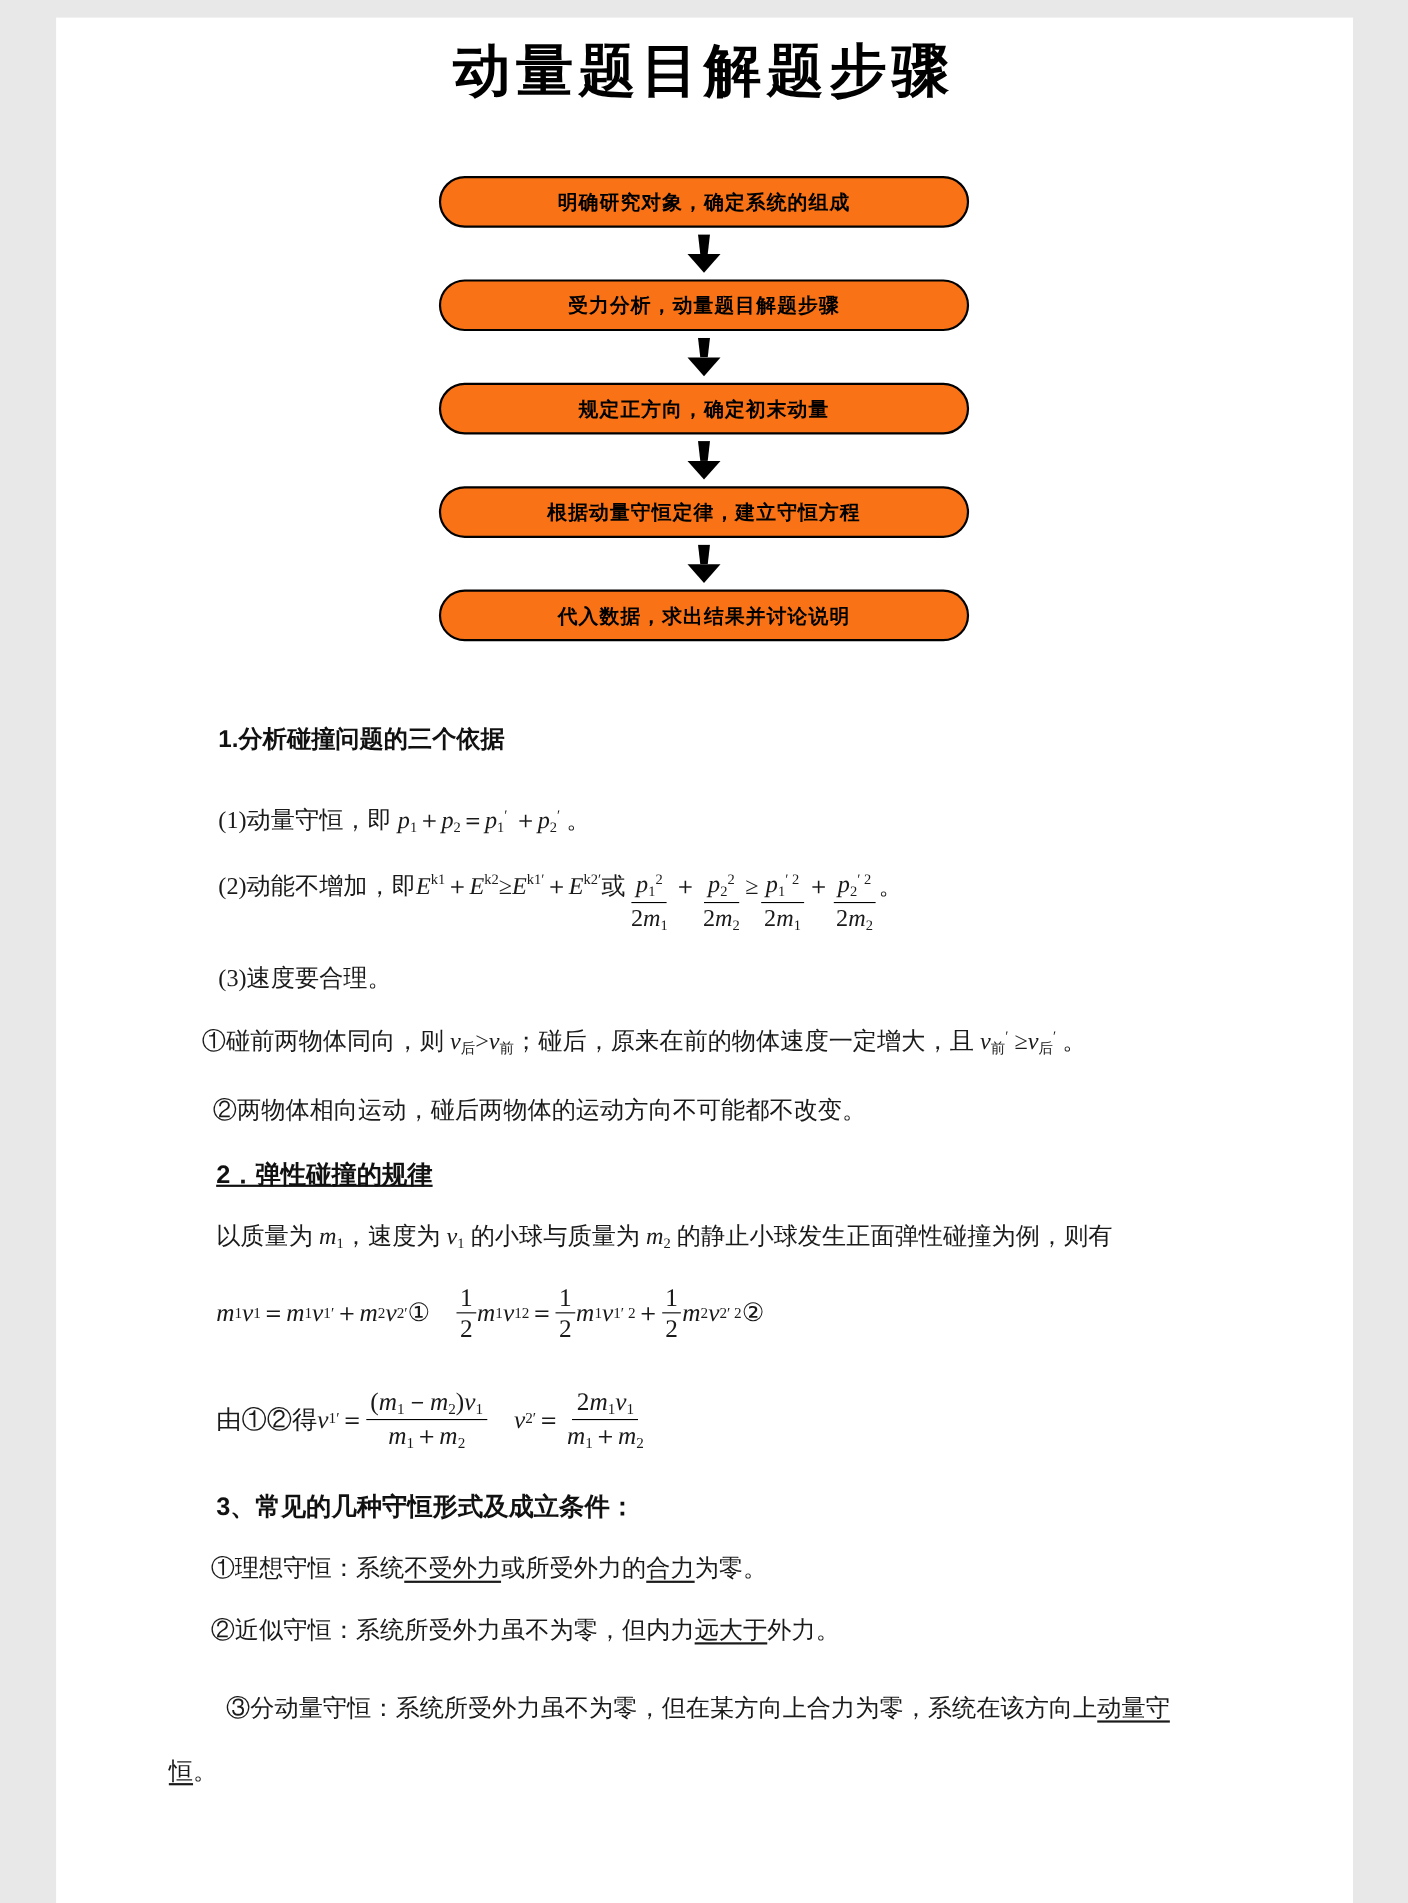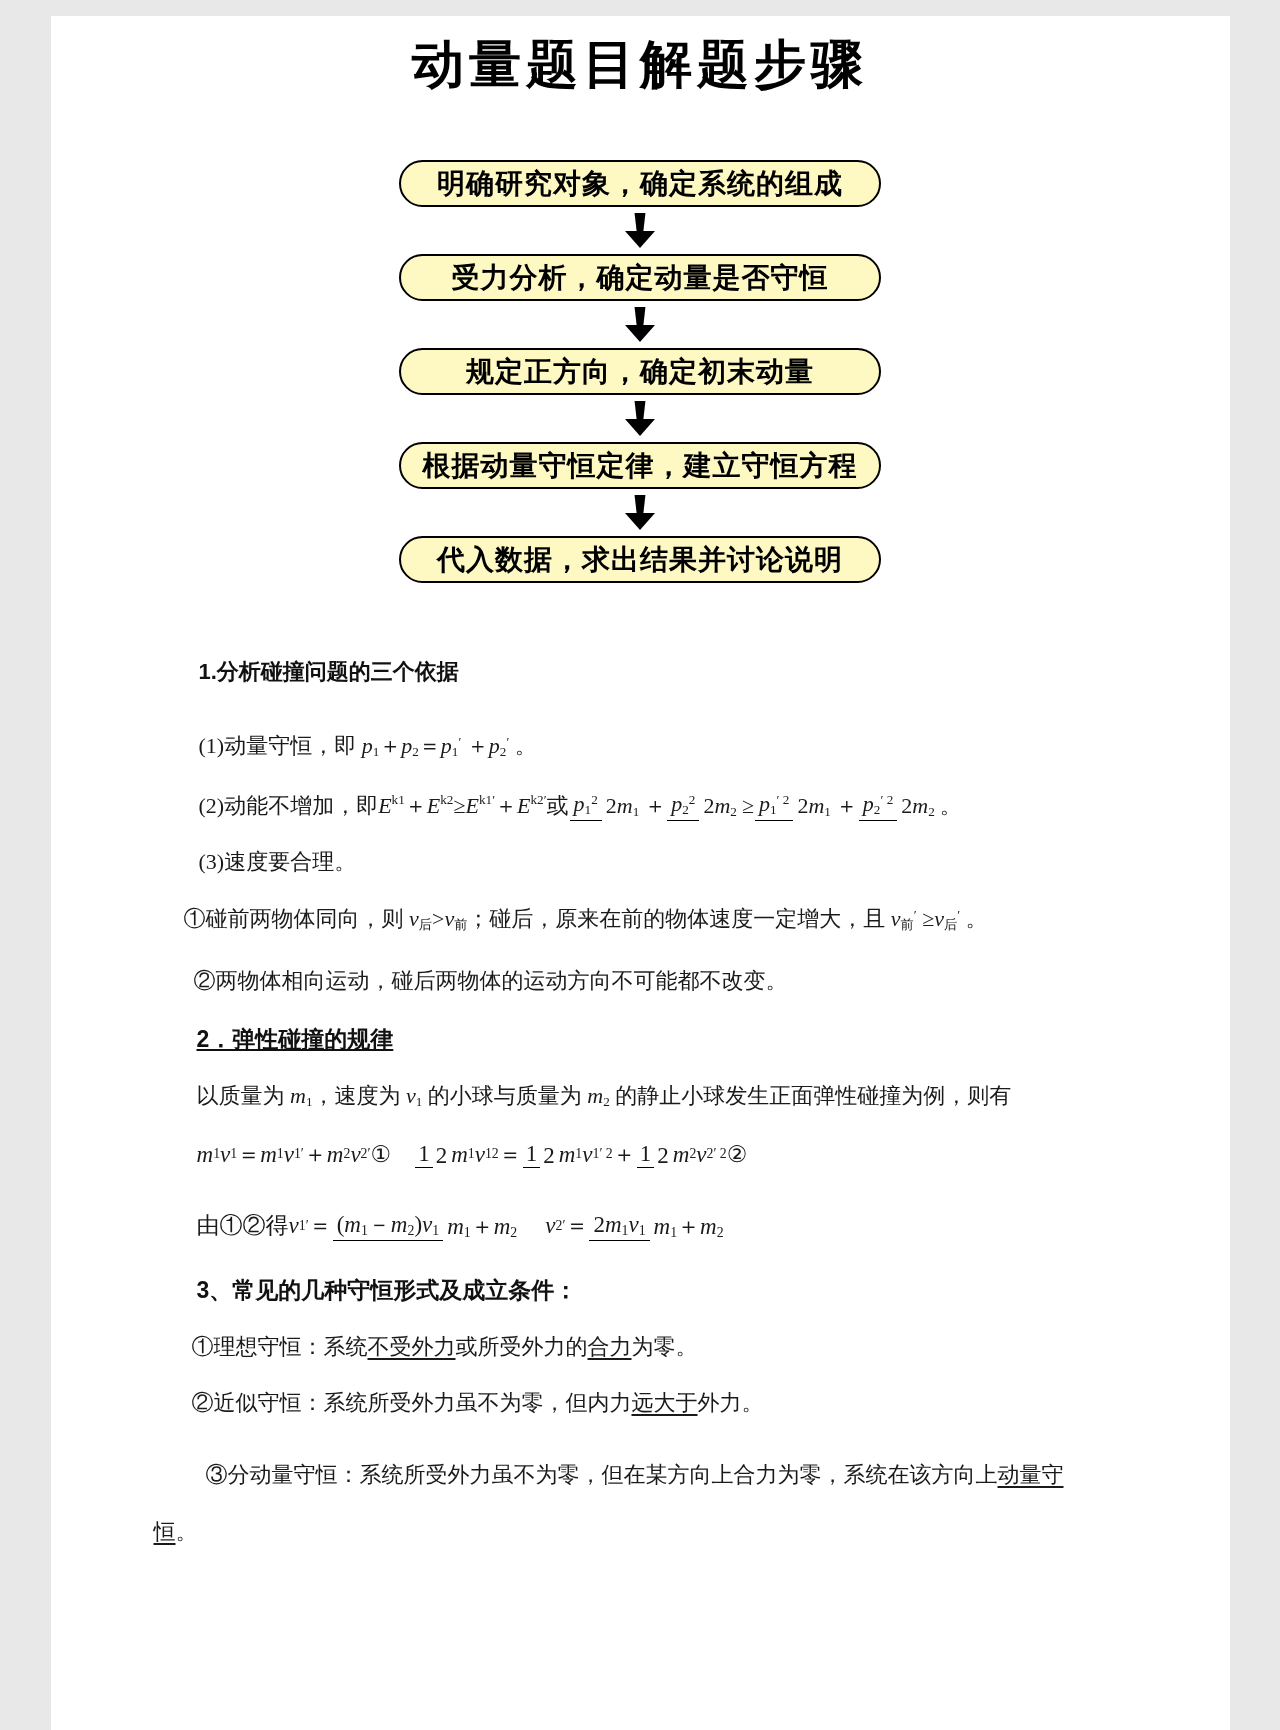--- a/index.html
+++ b/index.html
@@ -11,23 +11,23 @@
   
   .doc-title{
     padding-top:14px;text-align:center;
     font-family:"Liberation Sans","DejaVu Sans",sans-serif;
     font-weight:900;font-size:52px;letter-spacing:5px;color:#000;
   }
   
   .flowchart{margin-top:60px;display:flex;flex-direction:column;align-items:center;}
   .flow-step{
     box-sizing:border-box;width:482px;height:47px;
-    border:2.5px solid #000;border-radius:24px;background:#fef9c3;
+    border:2.5px solid #000;border-radius:24px;background:#f97316;
     display:flex;align-items:center;justify-content:center;
-    font-weight:700;font-size:28px;letter-spacing:1px;color:#000;
+    font-weight:700;font-size:18px;letter-spacing:1px;color:#000;
     font-family:Liberation Sans, sans-serif;
   }
   .flow-arrow{height:47px;display:flex;flex-direction:column;align-items:center;justify-content:center;}
   .flow-arrow .stem{width:13px;height:18px;background:#000;clip-path:polygon(8% 0,92% 0,76% 100%,24% 100%);}
   .flow-arrow .head{width:0;height:0;border-left:15px solid transparent;border-right:15px solid transparent;border-top:17px solid #000;}
   
   .content{margin-top:74px;font-size:22px;line-height:1.35;color:#1a1a1a;}
   .h-sans{font-family:"Liberation Sans","DejaVu Sans",sans-serif;}
   .sec-h1{margin-left:148px;font-size:22px;font-weight:600;color:#111;}
   .sec-h2{margin-left:146px;margin-top:28px;font-size:23px;font-weight:600;color:#111;text-decoration:underline;}
@@ -43,40 +43,40 @@
   .p-eq1{margin-left:146px;margin-top:28px;display:flex;align-items:center;font-size:23px;}
   .p-eq2{margin-left:146px;margin-top:40px;display:flex;align-items:center;font-size:23px;}
   .s3-item{margin-left:141px;margin-top:26px;}
   .s3-item3{margin-left:103px;margin-top:28px;width:925px;text-indent:52px;line-height:2.6;}
   
   .ti{font-style:italic;font-family:"Liberation Serif","DejaVu Serif",serif;}
   .tn{font-style:normal;}
   .tsub{font-size:60%;vertical-align:-0.25em;font-style:normal;}
   .tsup{font-size:60%;vertical-align:0.55em;font-style:normal;white-space:pre;}
   .tu{text-decoration:underline;text-underline-offset:4px;}
-  .frac{display:inline-flex;flex-direction:row;align-items:center;vertical-align:middle;margin:0 1px;line-height:1.1;}
+  .frac{display:inline-flex;flex-direction:column;align-items:center;vertical-align:middle;margin:0 1px;line-height:1.1;}
   .frac .fnum{display:block;border-bottom:1.6px solid #000;padding:1px 4px 2px 4px;white-space:nowrap;}
   .frac .fden{display:block;padding:2px 4px 0 4px;white-space:nowrap;}
   .halff .fnum{padding:0 3px 1px 3px;}
   .halff .fden{padding:1px 3px 0 3px;}
 </style>
 </head>
 <body>
 
 <div class="page">
 
   <div class="doc-title">动量题目解题步骤</div>
 
   <div class="flowchart">
     <div class="flow-step">明确研究对象，确定系统的组成</div>
     <div class="flow-arrow">
         <span class="stem"></span>
         <span class="head"></span>
       </div>
-    <div class="flow-step">受力分析，确定动量是否守恒</div>
+    <div class="flow-step">受力分析，动量题目解题步骤</div>
     <div class="flow-arrow">
         <span class="stem"></span>
         <span class="head"></span>
       </div>
     <div class="flow-step">规定正方向，确定初末动量</div>
     <div class="flow-arrow">
         <span class="stem"></span>
         <span class="head"></span>
       </div>
     <div class="flow-step">根据动量守恒定律，建立守恒方程</div>

